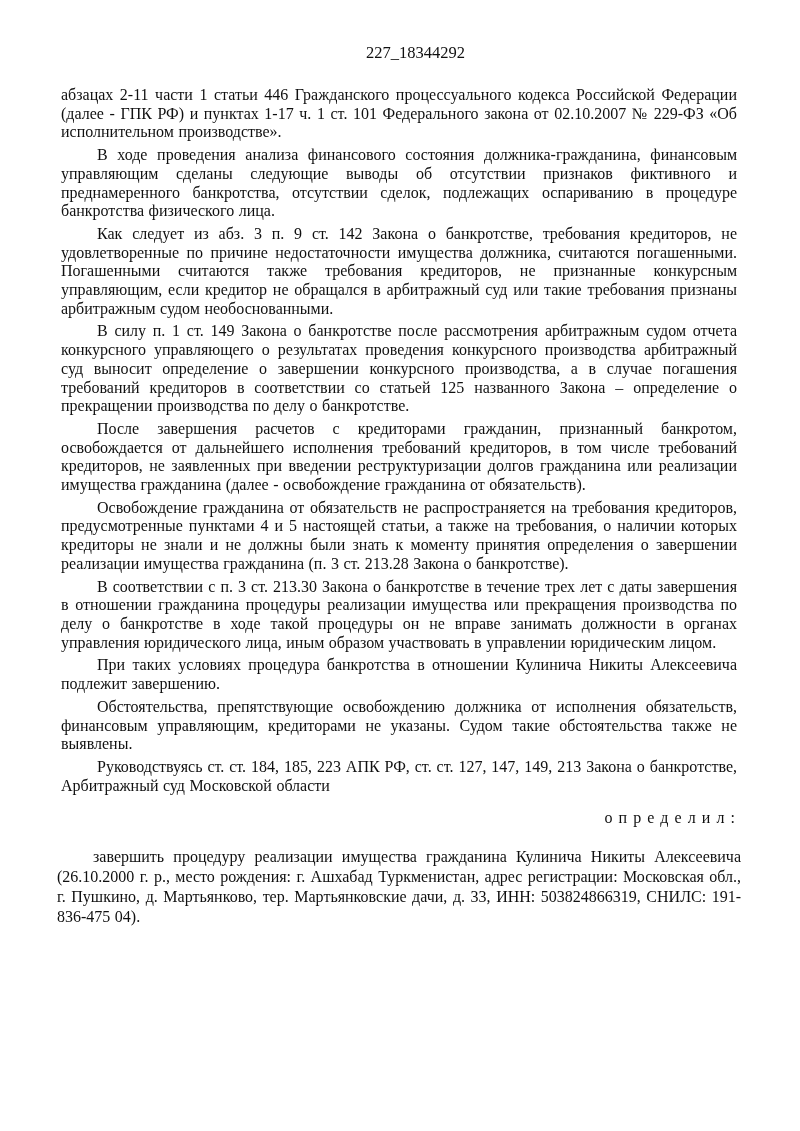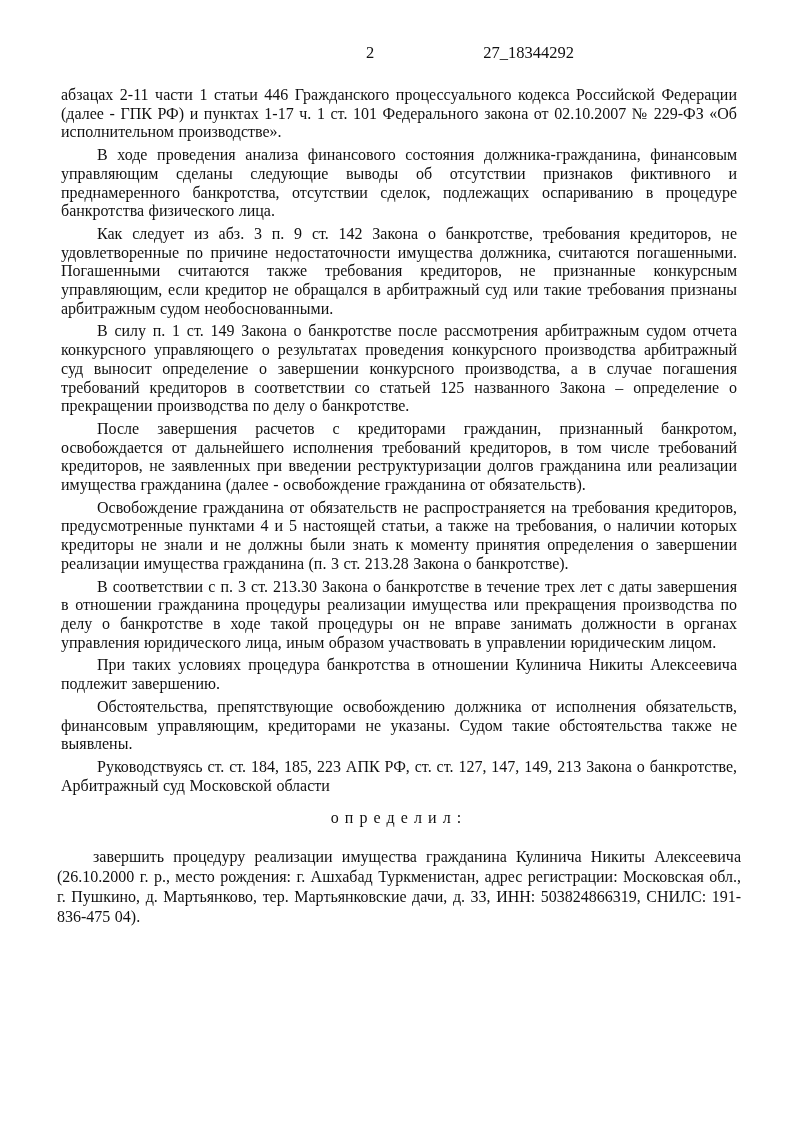--- a/index.html
+++ b/index.html
@@ -30,37 +30,37 @@
     margin-bottom: 24px;
   }
   .header-row .spacer {
     flex: 1;
   }
   .header-row .page-num {
     flex: 0 0 auto;
   }
   .header-row .case-num {
     flex: 1;
-    text-align: center;
+    text-align: left;
     padding-right: 58px;
   }
   .body-text p {
     margin: 4px;
     font-size: 16px;
     line-height: 18.7px;
     text-align: justify;
     text-indent: 36px;
     word-spacing: 0.5px;
   }
   .body-text p.continued {
     text-indent: 0;
   }
   .ruling-word {
     margin-top: 14px;
-    text-align: center;
+    text-align: right;
     font-size: 16px;
     line-height: 18.7px;
     letter-spacing: 0.38em;
   }
   .operative {
     margin-top: 19px;
     font-size: 16px;
     line-height: 20px;
     text-align: justify;
     text-indent: 36px;

